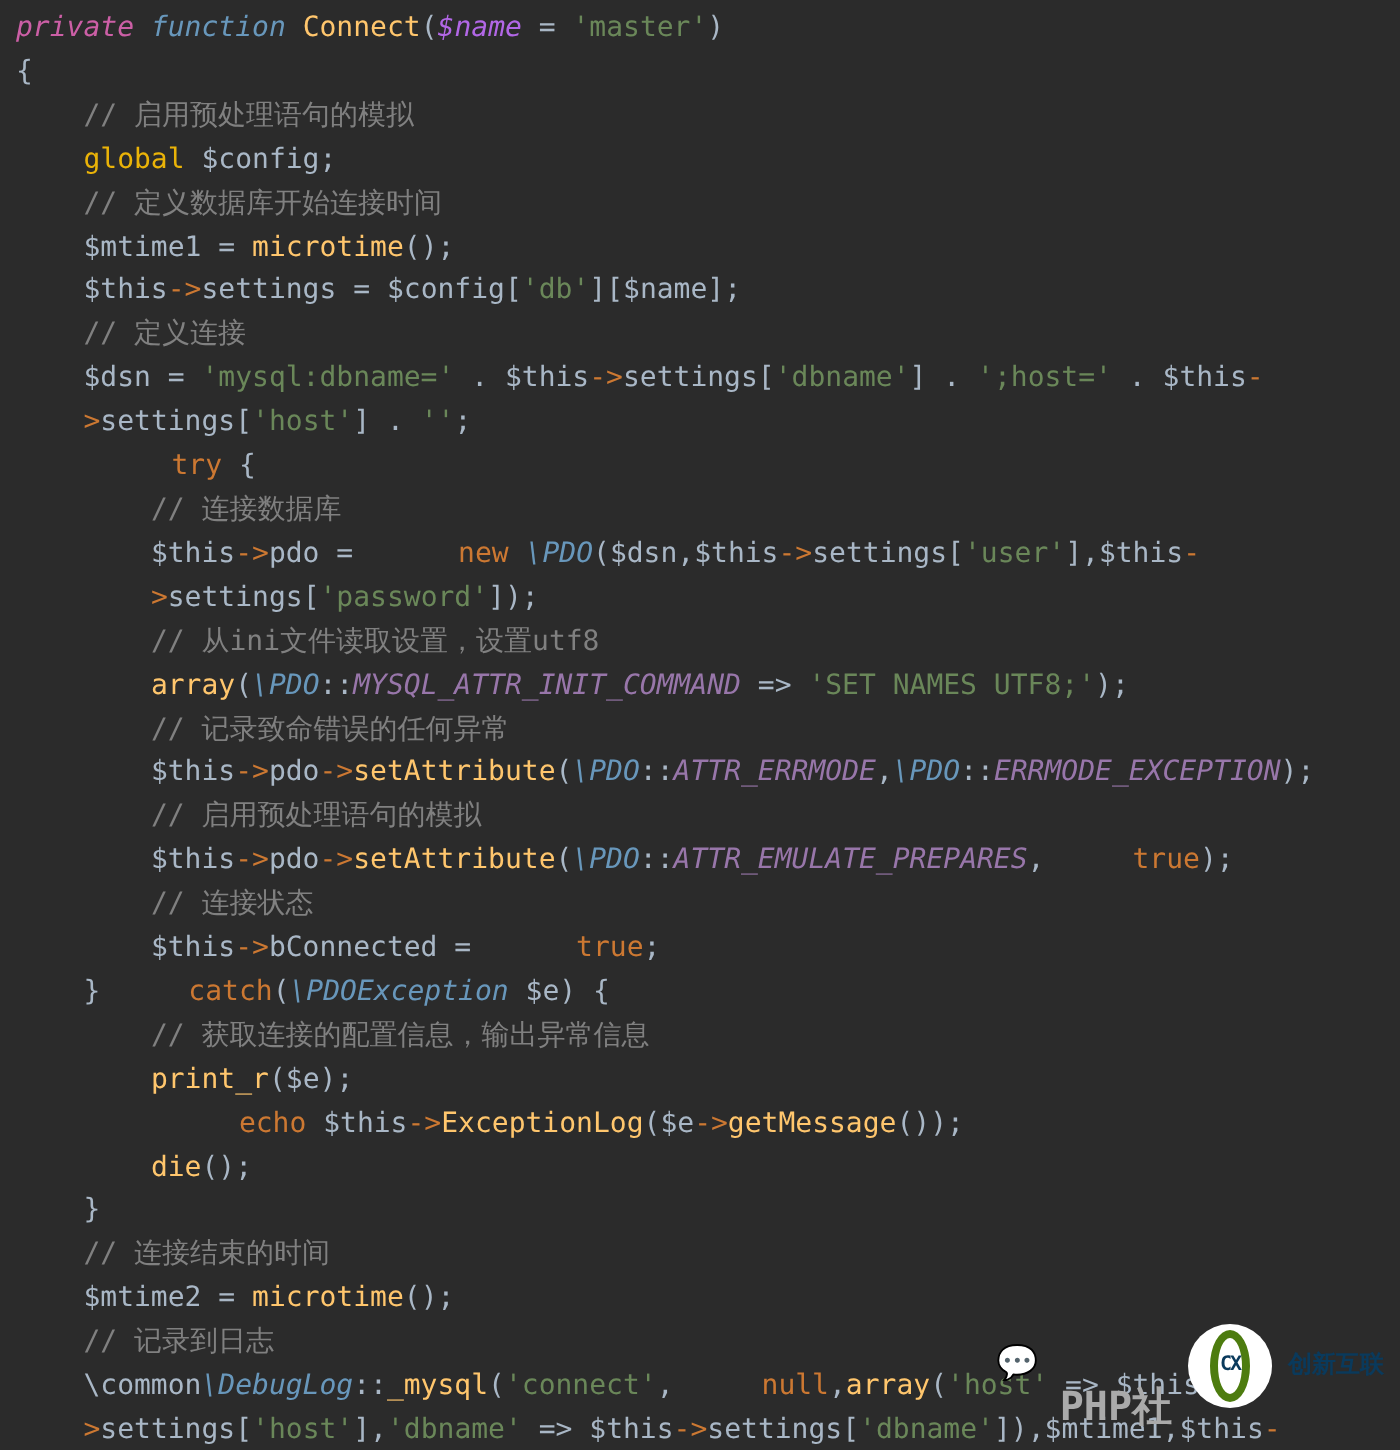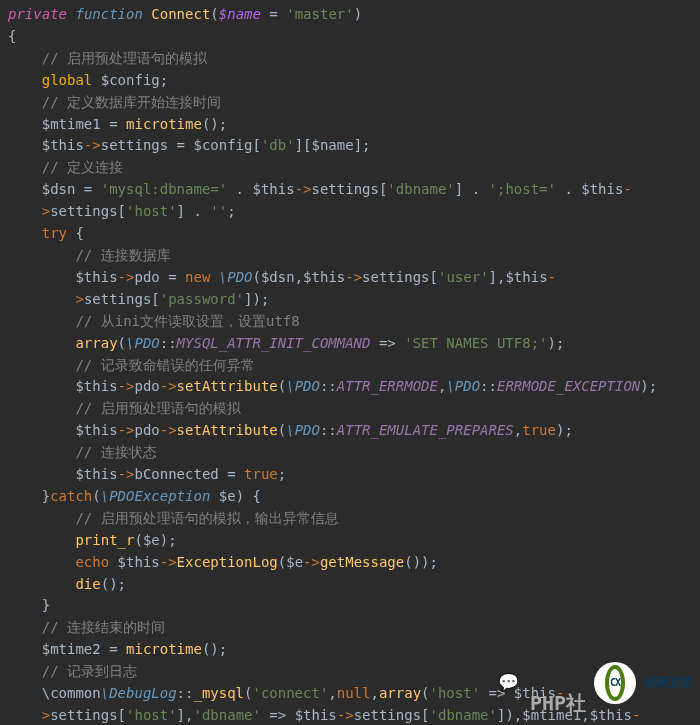--- a/index.html
+++ b/index.html
@@ -19,21 +19,21 @@
       color: #a9b7c6;
     }
     .kw-private { color: #cc5fa6; font-style: italic; margin-top: 39px; }
     .kw-function { color: #6897bb; font-style: italic; }
     .fn-name { color: #ffc66d; }
     .param { color: #b267e6; font-style: italic; }
     .str { color: #6a8759; }
     .comment { color: #808080; }
     .kw-global { color: #eab308; }
     .arrow { color: #cc7832; }
-    .kw { color: #cc7832; }
+    .kw { color: #cc7832; margin-left: 44px; }
     .fn { color: #ffc66d; }
     .cls { color: #6897bb; font-style: italic; }
     .const { color: #9876aa; font-style: italic; }
     .double-colon { color: #a9b7c6; }
     .badge-group {
       position: absolute;
       right: 8px;
       bottom: 10px;
       display: flex;
       align-items: center;
@@ -102,21 +102,21 @@
         <span class="arrow">&gt;</span><span>settings</span><span>[</span><span class="str">'password'</span><span>]</span><span>)</span><span>;</span>
         <span class="comment">// 从ini文件读取设置，设置utf8</span>
         <span class="fn">array</span><span>(</span><span class="cls">\PDO</span><span class="double-colon">::</span><span class="const">MYSQL_ATTR_INIT_COMMAND</span><span> =&gt; </span><span class="str">'SET NAMES UTF8;'</span><span>)</span><span>;</span>
         <span class="comment">// 记录致命错误的任何异常</span>
         <span>$this</span><span class="arrow">-&gt;</span><span>pdo</span><span class="arrow">-&gt;</span><span class="fn">setAttribute</span><span>(</span><span class="cls">\PDO</span><span class="double-colon">::</span><span class="const">ATTR_ERRMODE</span><span>,</span><span class="cls">\PDO</span><span class="double-colon">::</span><span class="const">ERRMODE_EXCEPTION</span><span>)</span><span>;</span>
         <span class="comment">// 启用预处理语句的模拟</span>
         <span>$this</span><span class="arrow">-&gt;</span><span>pdo</span><span class="arrow">-&gt;</span><span class="fn">setAttribute</span><span>(</span><span class="cls">\PDO</span><span class="double-colon">::</span><span class="const">ATTR_EMULATE_PREPARES</span><span>,</span><span class="kw">true</span><span>)</span><span>;</span>
         <span class="comment">// 连接状态</span>
         <span>$this</span><span class="arrow">-&gt;</span><span>bConnected</span><span> = </span><span class="kw">true</span><span>;</span>
     <span>}</span><span class="kw">catch</span><span>(</span><span class="cls">\PDOException</span> <span>$e</span><span>)</span> <span>{</span>
-        <span class="comment">// 启用预处理语句的模拟，输出异常信息</span>
+        <span class="comment">// 获取连接的配置信息，输出异常信息</span>
         <span class="fn">print_r</span><span>(</span><span>$e</span><span>)</span><span>;</span>
         <span class="kw">echo</span> <span>$this</span><span class="arrow">-&gt;</span><span class="fn">ExceptionLog</span><span>(</span><span>$e</span><span class="arrow">-&gt;</span><span class="fn">getMessage</span><span>(</span><span>)</span><span>)</span><span>;</span>
         <span class="fn">die</span><span>(</span><span>)</span><span>;</span>
     <span>}</span>
     <span class="comment">// 连接结束的时间</span>
     <span>$mtime2</span><span> = </span><span class="fn">microtime</span><span>(</span><span>)</span><span>;</span>
     <span class="comment">// 记录到日志</span>
     <span>\common</span><span class="cls">\DebugLog</span><span class="double-colon">::</span><span class="fn">_mysql</span><span>(</span><span class="str">'connect'</span><span>,</span><span class="kw">null</span><span>,</span><span class="fn">array</span><span>(</span><span class="str">'host'</span><span> =&gt; </span><span>$this</span><span class="arrow">-</span>
     <span class="arrow">&gt;</span><span>settings</span><span>[</span><span class="str">'host'</span><span>]</span><span>,</span><span class="str">'dbname'</span><span> =&gt; </span><span>$this</span><span class="arrow">-&gt;</span><span>settings</span><span>[</span><span class="str">'dbname'</span><span>]</span><span>)</span><span>,</span><span>$mtime1</span><span>,</span><span>$this</span><span class="arrow">-</span></pre>
 

